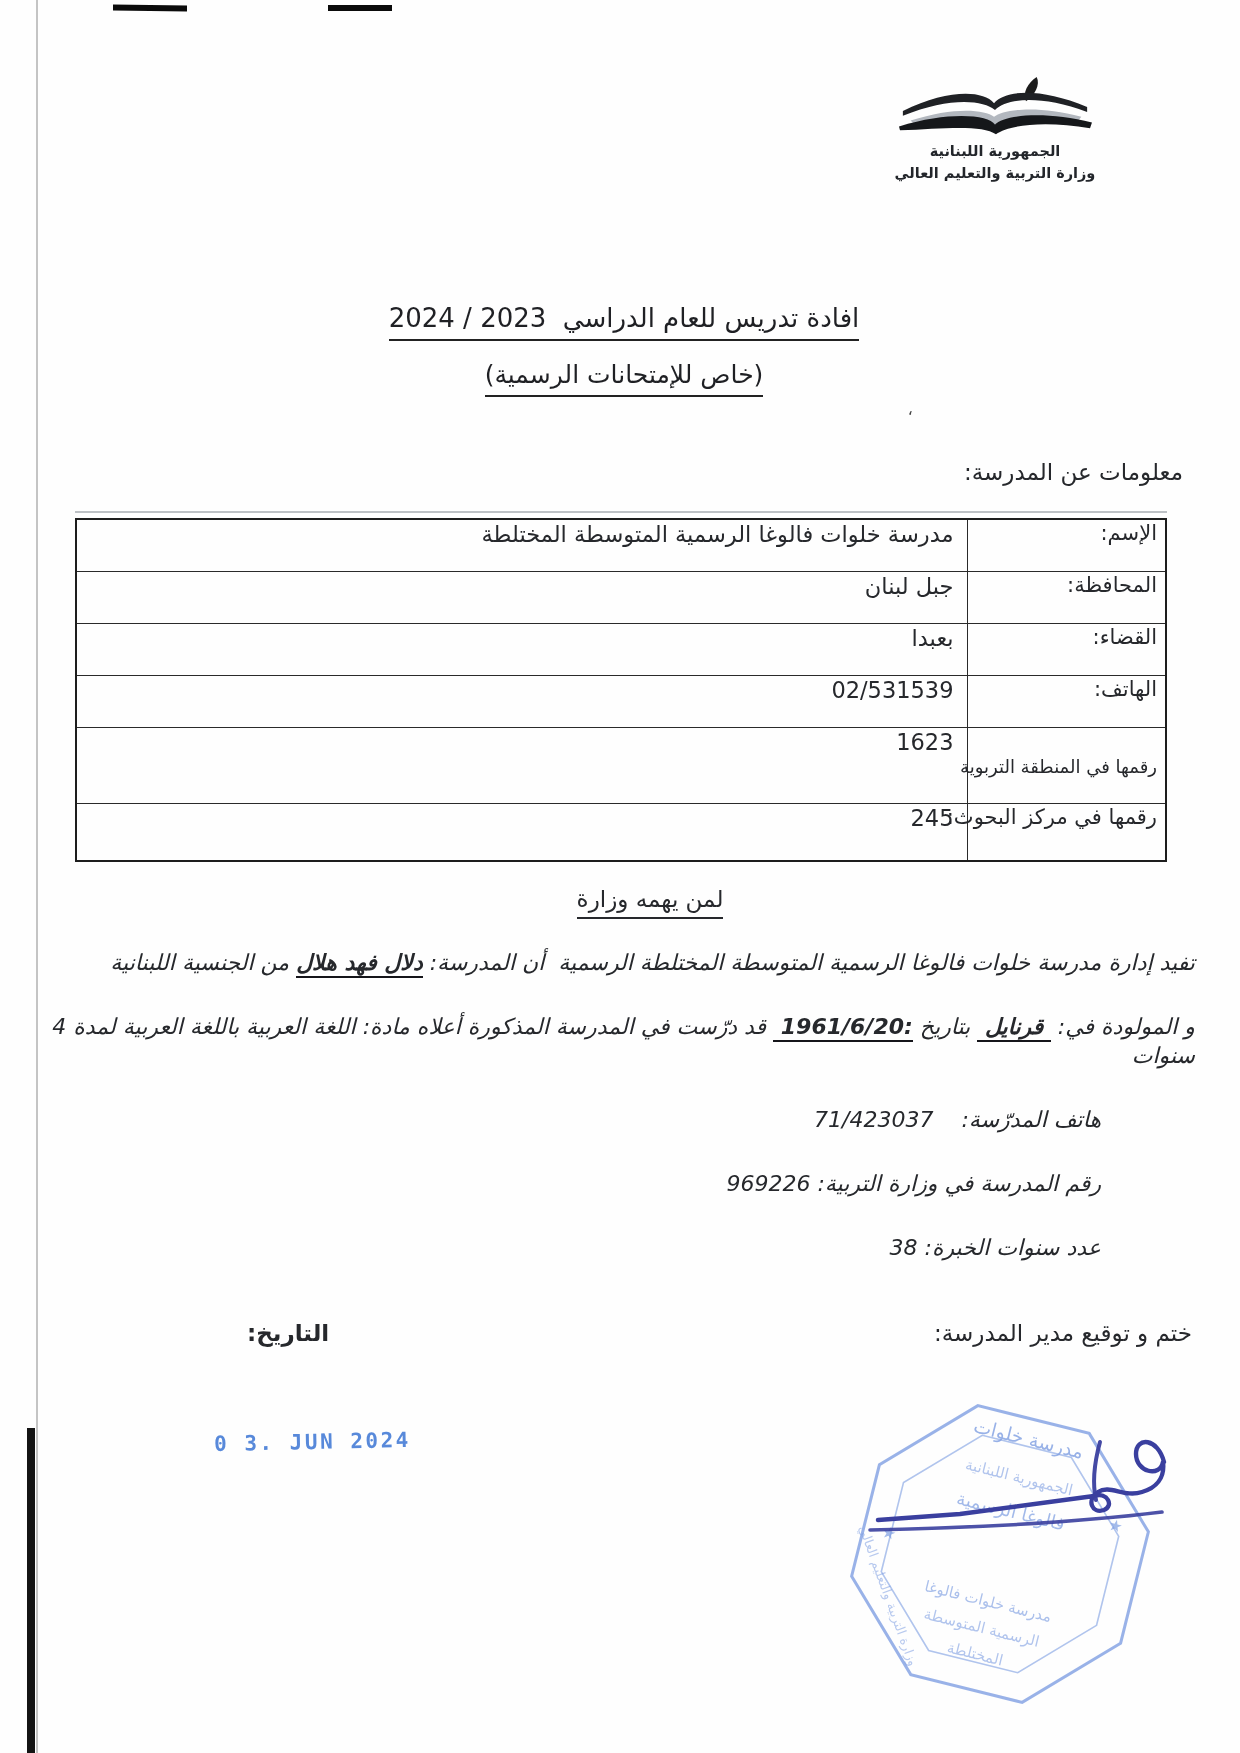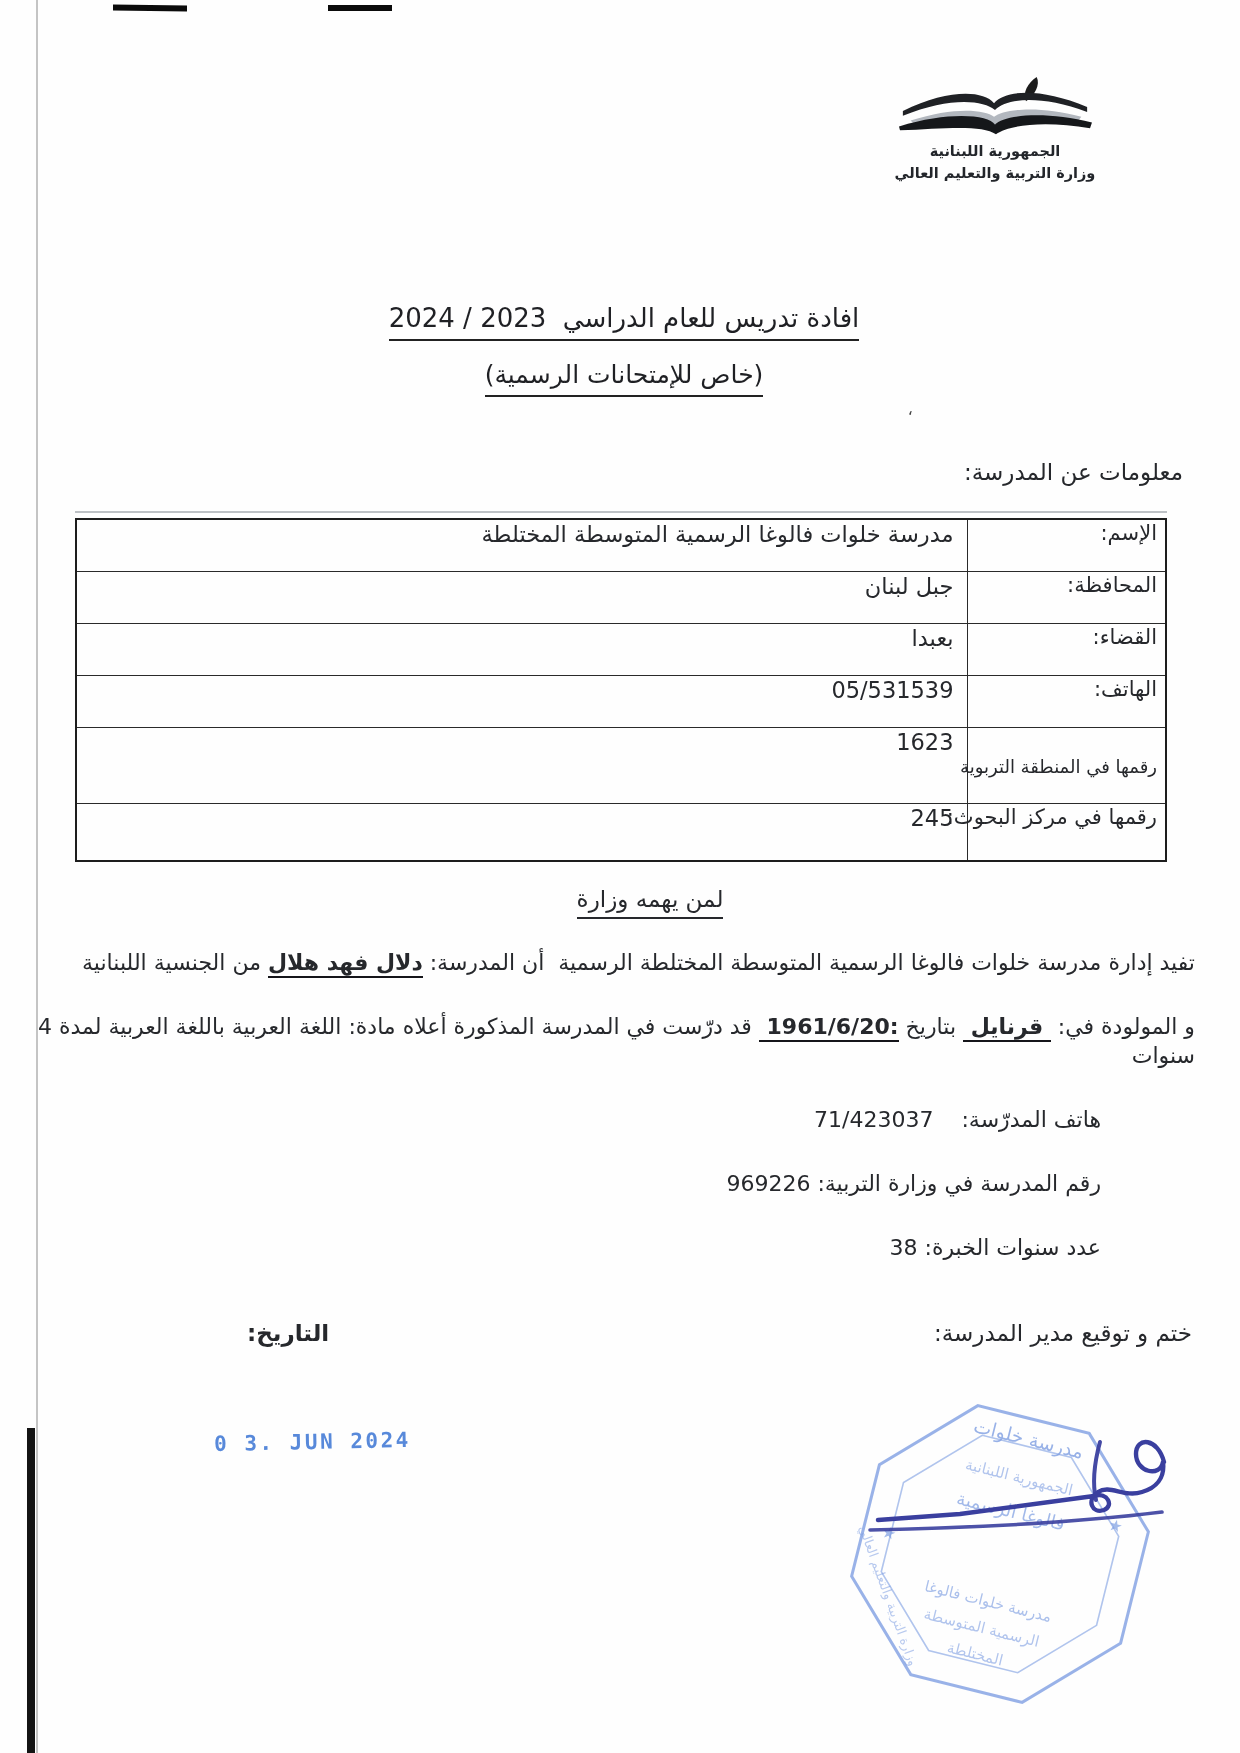--- a/index.html
+++ b/index.html
@@ -50,21 +50,21 @@
   td.val{padding-right:13px;text-align:right;font-size:22.5px;}
   tr.h-std{height:52px;}
   tr.h-tall{height:76px;}
   tr.h-mid{height:58px;}
 
   
   .concern-heading{left:100px;top:886px;width:1100px;text-align:center;font-size:23px;direction:rtl;}
   .u2{border-bottom:2px solid #26282c;padding-bottom:5px;}
 
   
-  .body-text{right:45px;top:948px;width:1165px;font-size:22px;text-align:right;direction:rtl;}
+  .body-text{right:45px;top:948px;width:1165px;font-size:22px;text-align:right;direction:rtl;font-style:italic;}
   .body-line{white-space:pre-wrap;line-height:1.32;margin-bottom:35px;}
   .body-line.indent{padding-right:94px;}
   .bu{font-weight:bold;border-bottom:2.4px solid #15151a;padding-bottom:1px;}
 
   
   .stamp-label{right:48px;top:1320px;font-size:23px;font-weight:normal;direction:rtl;}
   .date-label{left:247px;top:1320px;font-size:23px;font-weight:bold;direction:rtl;}
 
   
   .date-stamp{
@@ -126,21 +126,21 @@
     <tr class="h-std">
       <td class="lbl">المحافظة:</td>
       <td class="val">جبل لبنان</td>
     </tr>
     <tr class="h-std">
       <td class="lbl">القضاء:</td>
       <td class="val">بعبدا</td>
     </tr>
     <tr class="h-std">
       <td class="lbl">الهاتف:</td>
-      <td class="val">05/531539</td>
+      <td class="val">02/531539</td>
     </tr>
     <tr class="h-tall">
       <td class="lbl small">رقمها في المنطقة التربوية</td>
       <td class="val">1623</td>
     </tr>
     <tr class="h-mid">
       <td class="lbl">رقمها في مركز البحوث:</td>
       <td class="val">245</td>
     </tr>
   </tbody>

